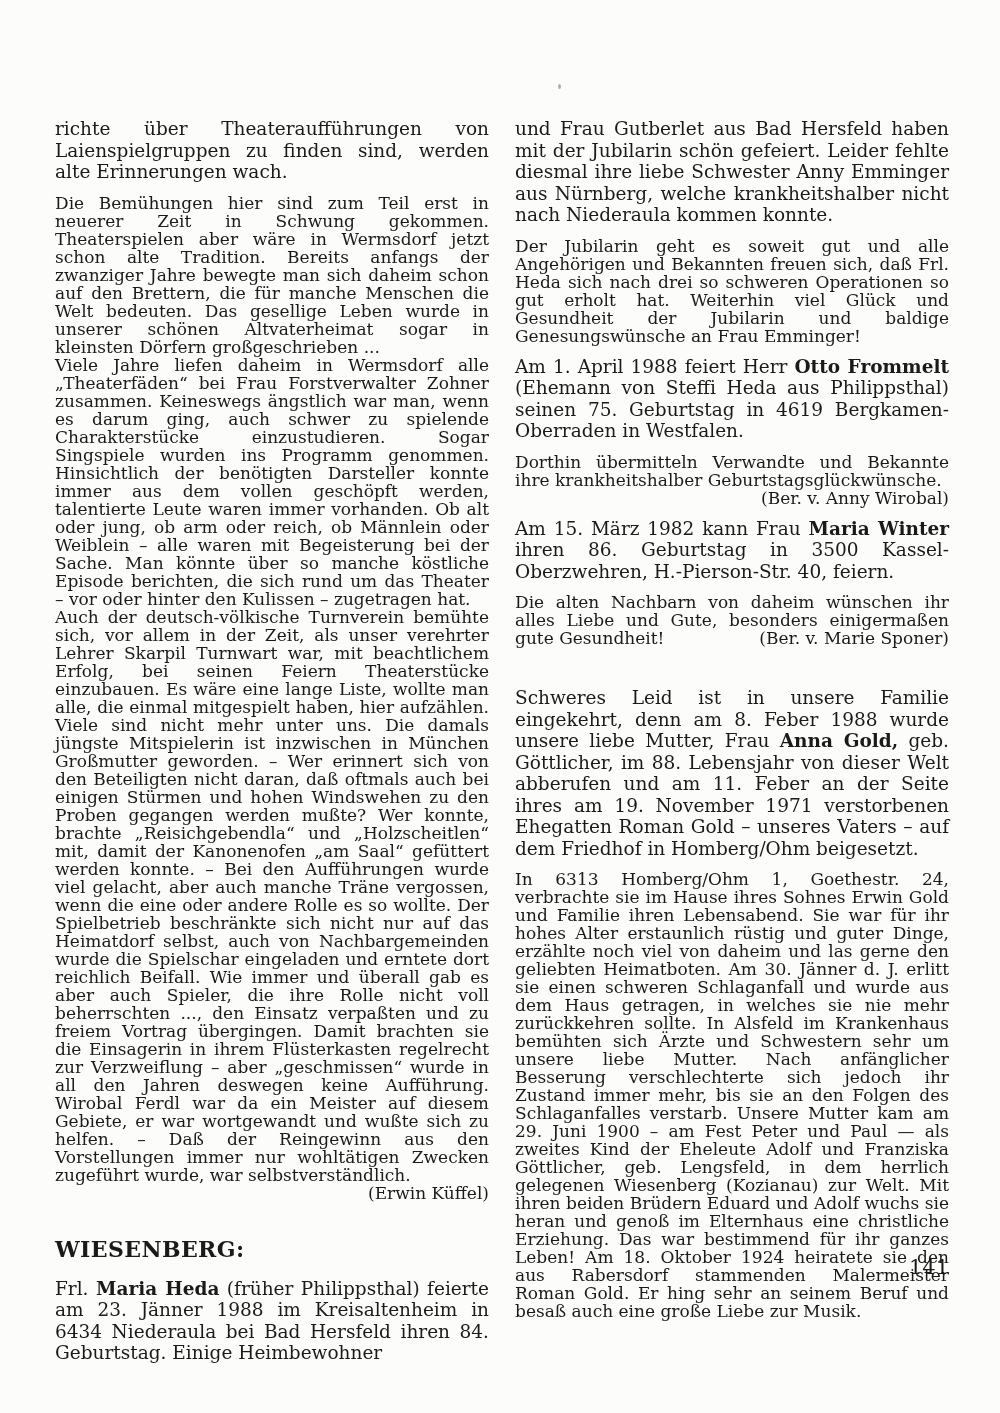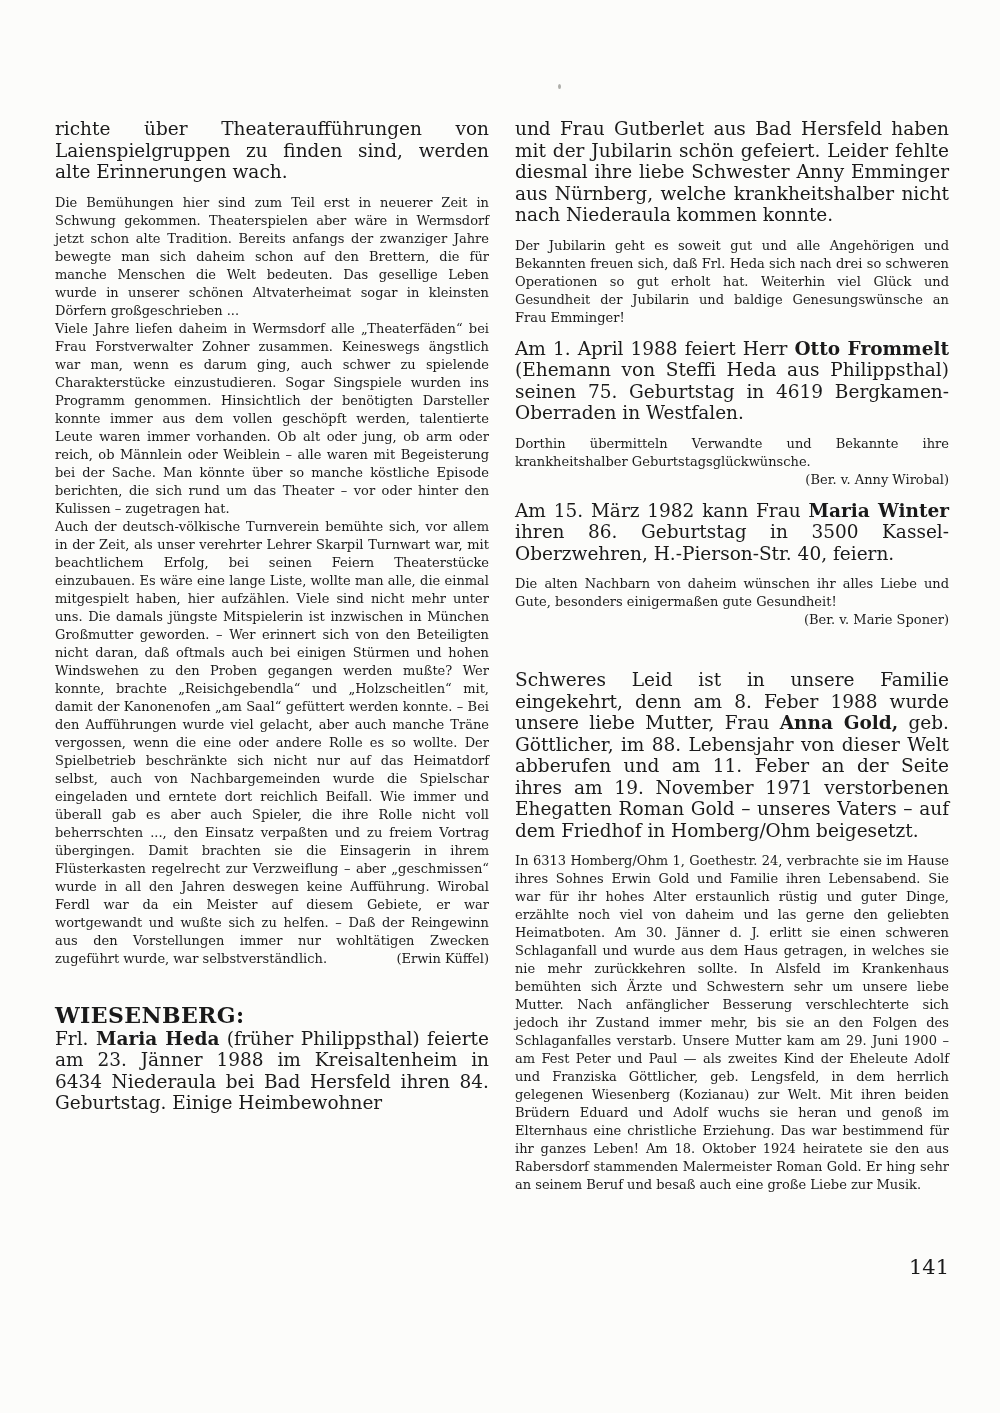--- a/index.html
+++ b/index.html
@@ -19,30 +19,30 @@
     position: absolute;
     top: 118px;
     width: 434px;
     text-align: justify;
   }
   .col-left  { left: 55px; }
   .col-right { left: 515px; }
   .par { margin: 0; text-align: justify; }
   .par::after { content: ""; display: block; clear: both; }
   .par.large { font-size: 18.5px; line-height: 21.5px; }
-  .par.small { font-size: 13px; line-height: 18px; }
+  .par.small { font-size: 17px; line-height: 18px; }
   .par.large + .par.small { margin-top: 11px; }
   .par.small + .par.large { margin-top: 11px; }
   .par.gap-before { margin-top: 40px !important; }
   .bold { font-weight: bold; }
   .attribution { float: right; }
   h2.section-heading {
     font-size: 22px; font-weight: bold;
     letter-spacing: 0.4px;
-    margin: 34px 0 0 0;
+    margin: 34px 0 16px 0;
     text-align: left;
   }
   .page-number {
     position: absolute;
     left: 515px; top: 1255px;
     width: 434px;
     text-align: right;
     font-size: 21px;
     color: #1a1a1a;
   }

